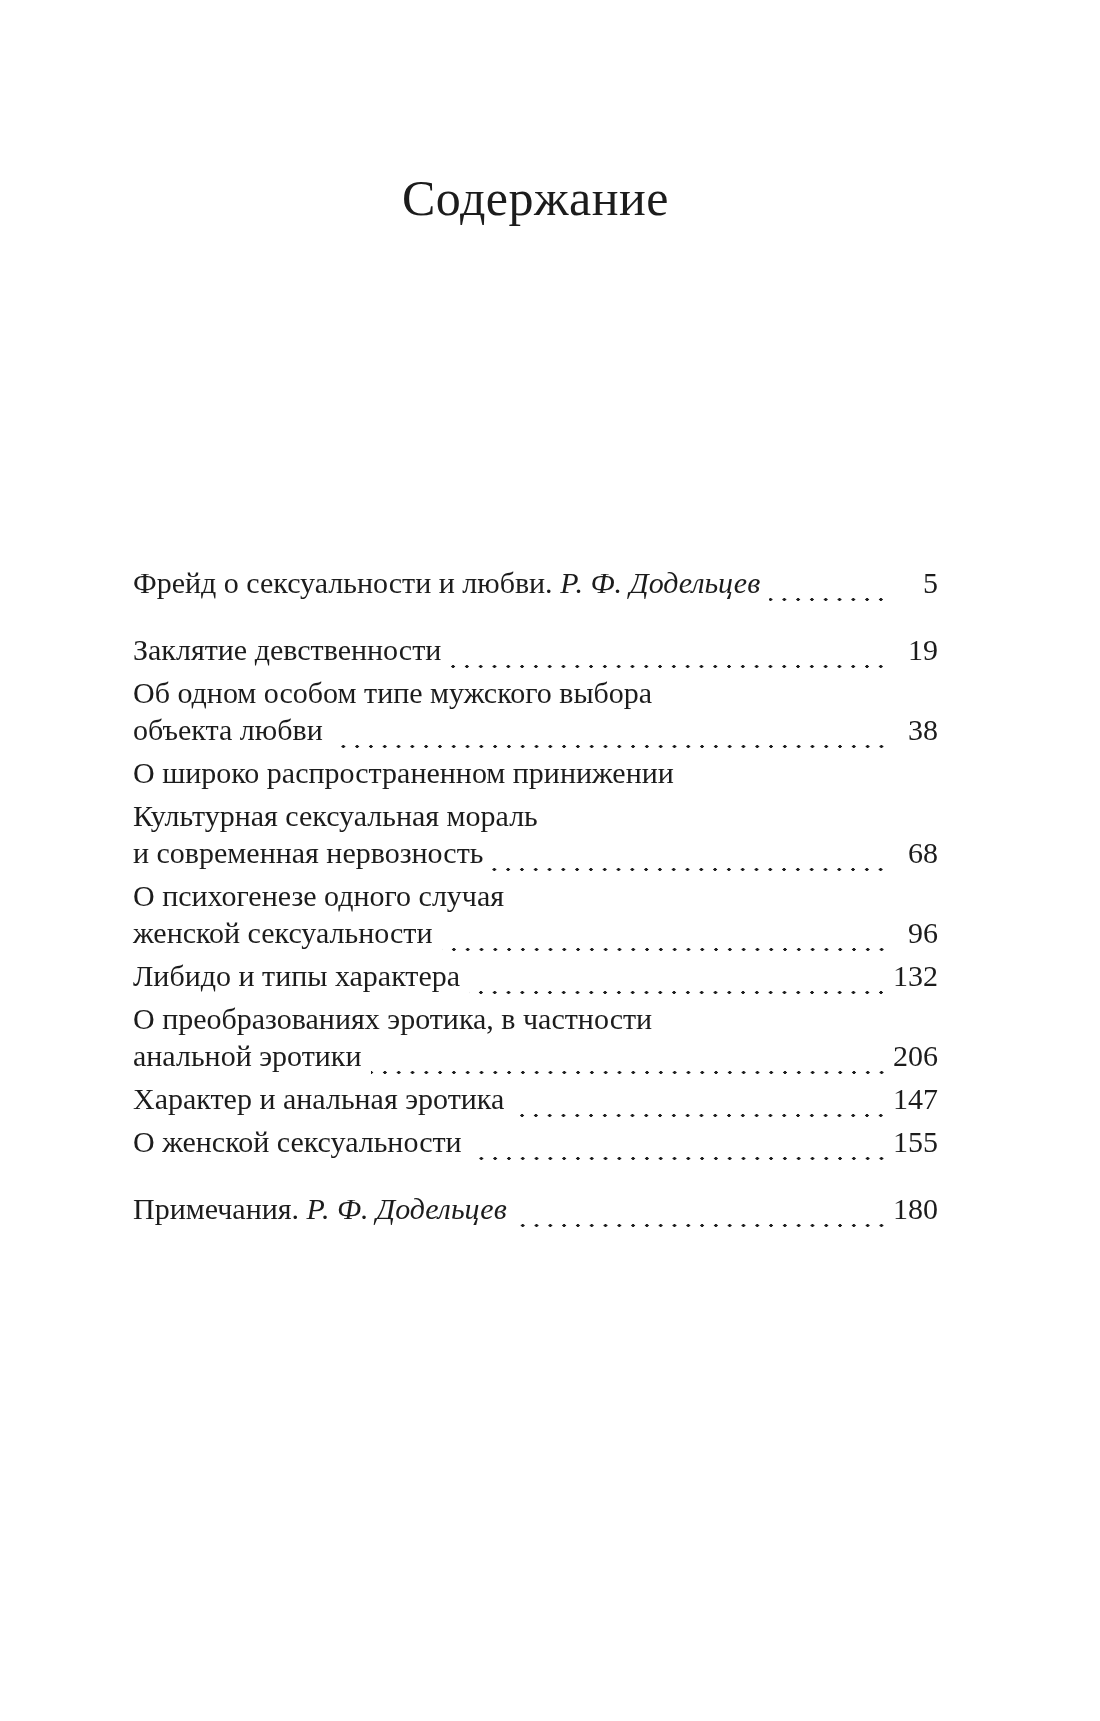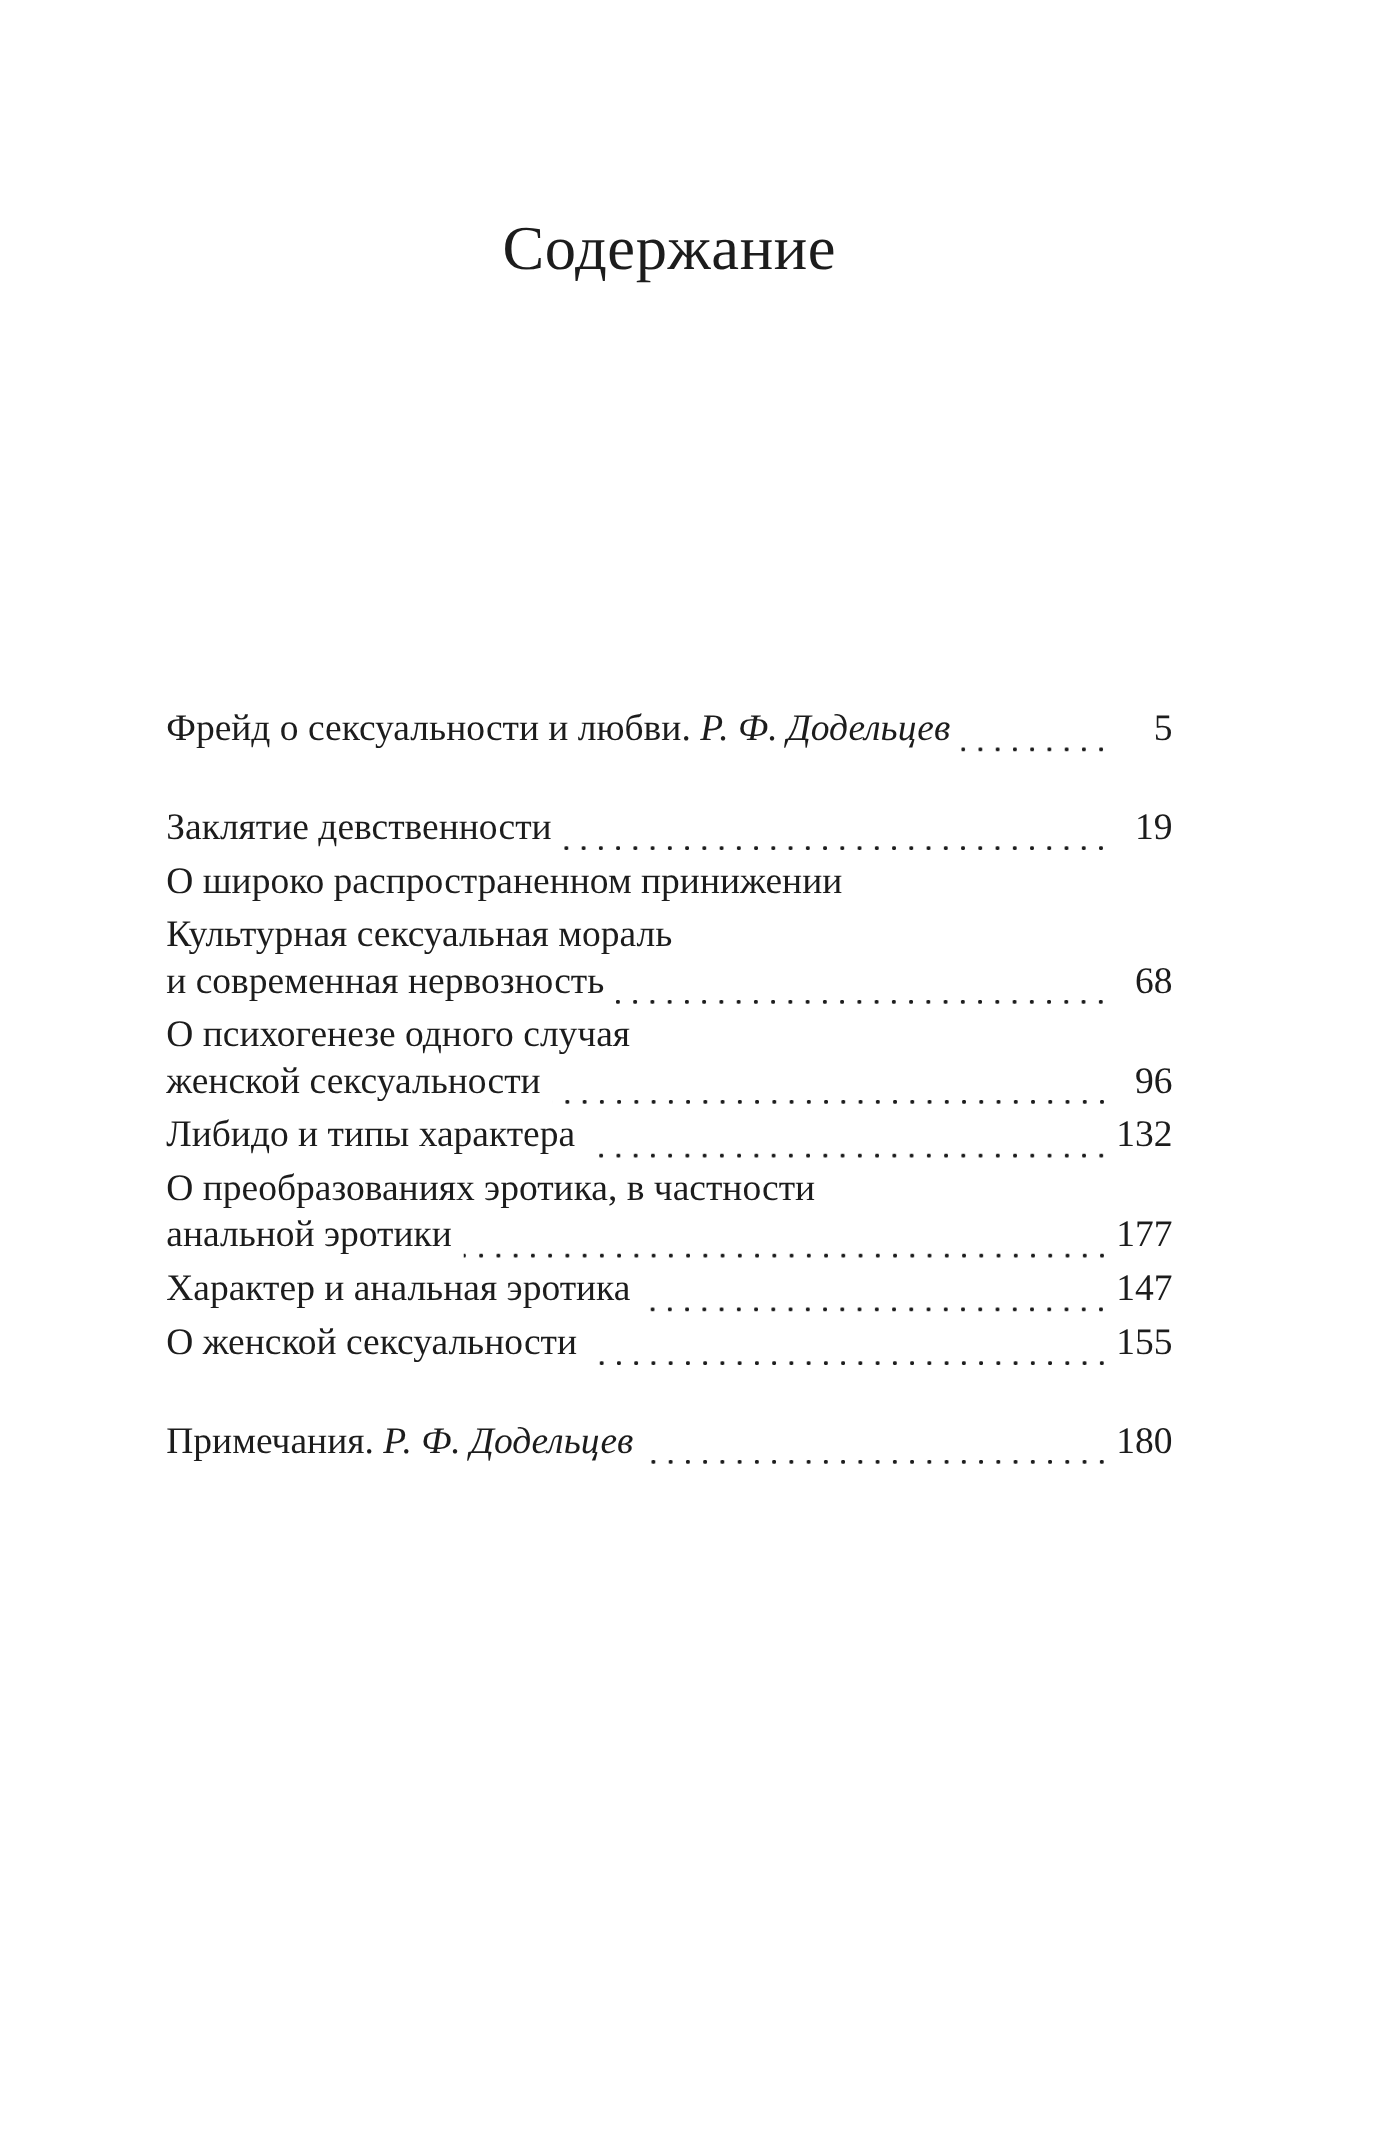--- a/index.html
+++ b/index.html
@@ -29,21 +29,21 @@
     letter-spacing: 0.5px;
   }
   .toc {
     position: absolute;
     top: 564px;
     left: 133px;
     width: 805px;
     font-size: 30px;
     line-height: 37px;
   }
-  .toc-section + .toc-section { margin-top: 42px; }
+  .toc-section + .toc-section { margin-top: 30px; }
   .toc-section:last-child { }
   .toc-entry + .toc-entry { margin-top: 6px; }
   .toc-line.last {
     display: flex;
     align-items: flex-end;
   }
   .toc-text { flex: 0 1 auto; }
   .author { font-style: italic; }
   .leader {
     flex: 1 1 auto;
@@ -79,20 +79,28 @@
       </div>
       <div class="toc-section">
         <div class="toc-entry">
           <div class="toc-line last">
             <span class="toc-text">Заклятие девственности</span>
             <span class="leader"></span>
             <span class="pagenum">19</span>
           </div>
         </div>
         <div class="toc-entry">
+          <div class="toc-line"><span class="toc-text">Об одном особом типе мужского выбора</span></div>
+          <div class="toc-line last">
+            <span class="toc-text">объекта любви</span>
+            <span class="leader"></span>
+            <span class="pagenum">38</span>
+          </div>
+        </div>
+        <div class="toc-entry">
           <div class="toc-line"><span class="toc-text">О широко распространенном принижении</span></div>
         </div>
         <div class="toc-entry">
           <div class="toc-line"><span class="toc-text">Культурная сексуальная мораль</span></div>
           <div class="toc-line last">
             <span class="toc-text">и современная нервозность</span>
             <span class="leader"></span>
             <span class="pagenum">68</span>
           </div>
         </div>
@@ -109,21 +117,21 @@
             <span class="toc-text">Либидо и типы характера</span>
             <span class="leader"></span>
             <span class="pagenum">132</span>
           </div>
         </div>
         <div class="toc-entry">
           <div class="toc-line"><span class="toc-text">О преобразованиях эротика, в частности</span></div>
           <div class="toc-line last">
             <span class="toc-text">анальной эротики</span>
             <span class="leader"></span>
-            <span class="pagenum">177</span>
+            <span class="pagenum">206</span>
           </div>
         </div>
         <div class="toc-entry">
           <div class="toc-line last">
             <span class="toc-text">Характер и анальная эротика</span>
             <span class="leader"></span>
             <span class="pagenum">147</span>
           </div>
         </div>
         <div class="toc-entry">

